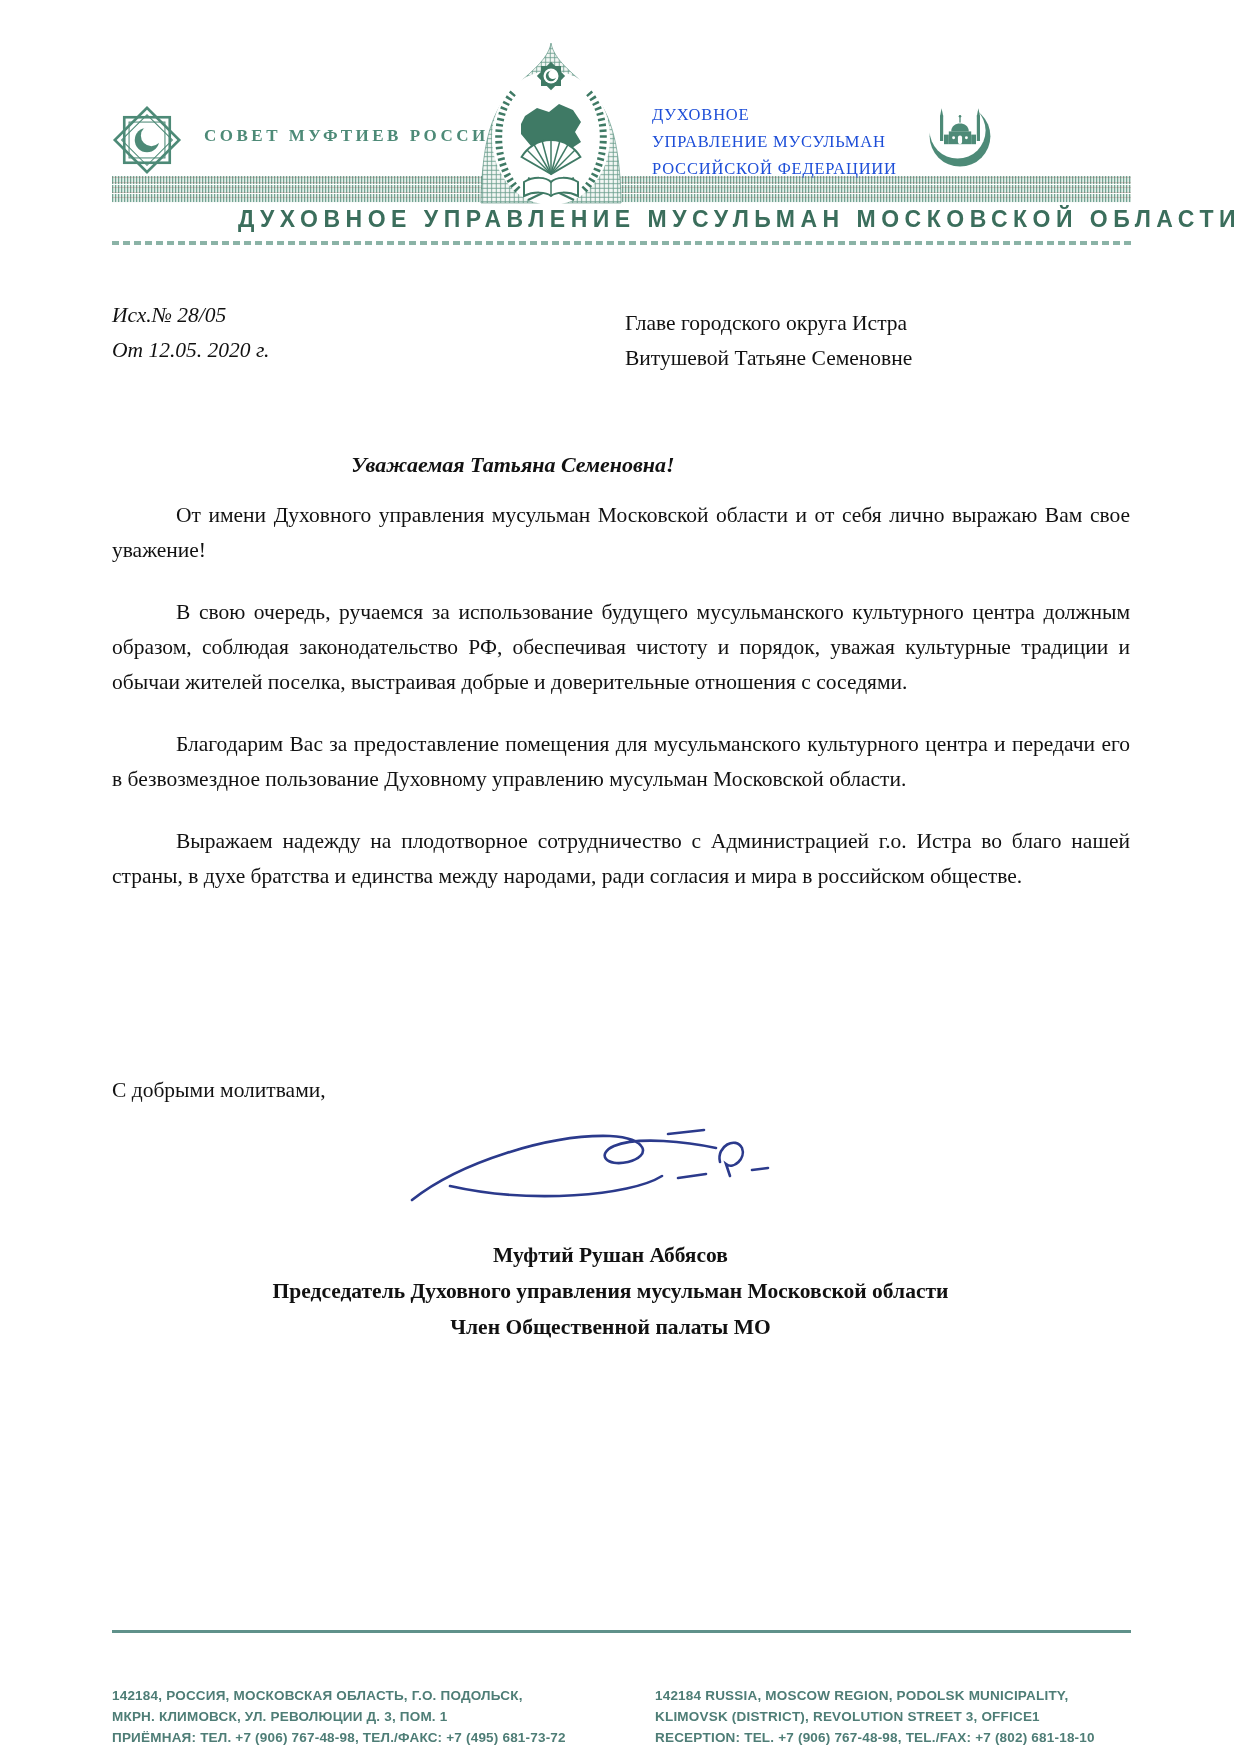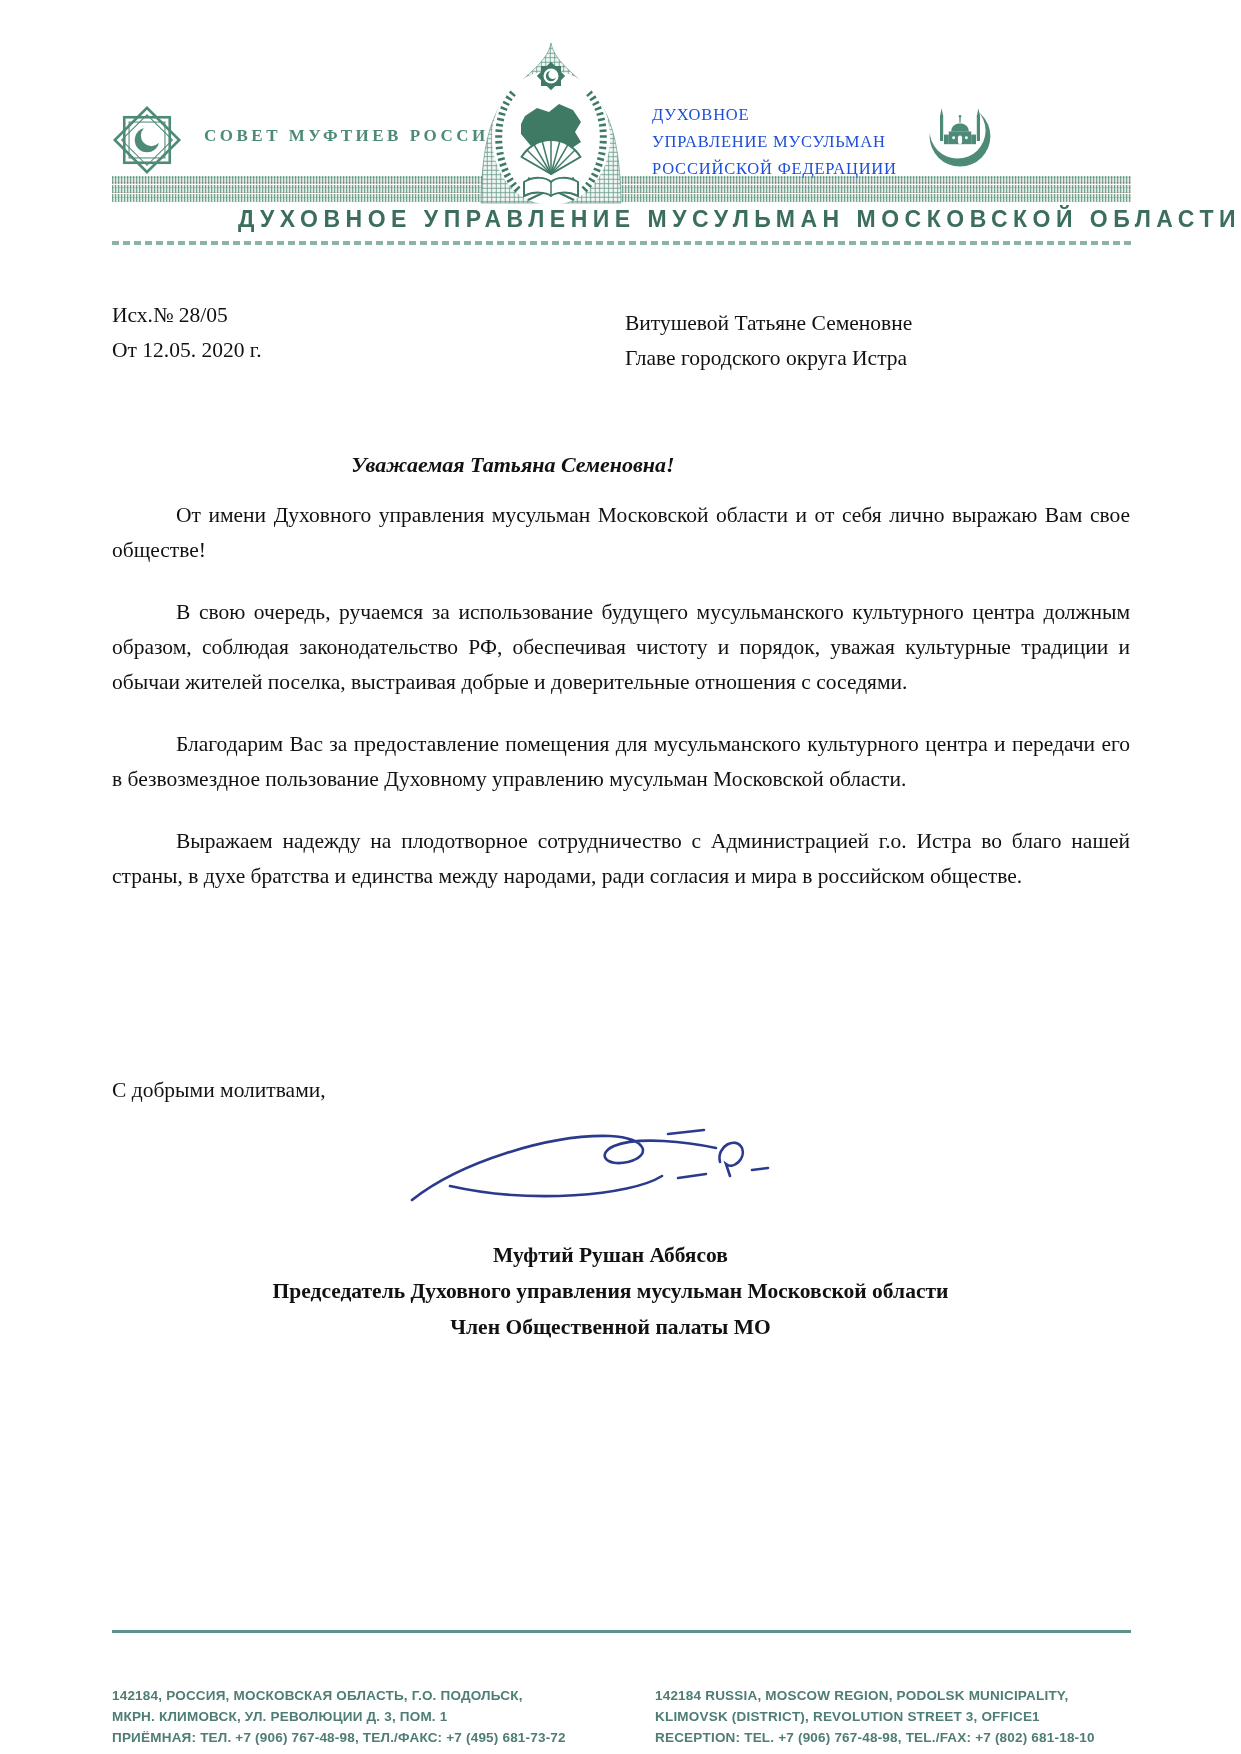--- a/index.html
+++ b/index.html
@@ -33,21 +33,21 @@
   .page-title {
     position:absolute; left:0; top:206px; width:1241px; text-align:right;
     font-family:"Liberation Sans", sans-serif; font-weight:bold;
     font-size:23px; letter-spacing:5.5px; color:#3b6e5c;
   }
   .title-underline {
     position:absolute; left:112px; top:241px; width:1019px; height:4px;
     background:repeating-linear-gradient(90deg, rgba(77,138,119,.65) 0 7px, transparent 7px 11px);
   }
   
-  .meta-left  { position:absolute; left:112px; top:298px; font-size:21.5px; line-height:35px; }
+  .meta-left  { position:absolute; left:112px; top:298px; font-size:21.5px; line-height:35px;font-style:italic; }
   .meta-right { position:absolute; left:625px; top:306px; font-size:21.5px; line-height:35px; }
   
   .salutation {
     position:absolute; left:0; top:452px; width:1026px; text-align:center;
     font-weight:bold; font-style:italic; font-size:22px;
   }
   .body-text { position:absolute; left:112px; top:498px; width:1018px; }
   .body-text p {
     margin:0 0 27px 0; font-size:21.5px; line-height:35px;
     text-align:justify; text-indent:64px;
@@ -153,28 +153,28 @@
   </svg>
 
   <div class="page-title">ДУХОВНОЕ УПРАВЛЕНИЕ МУСУЛЬМАН МОСКОВСКОЙ ОБЛАСТИ</div>
   <div class="title-underline"></div>
 
   <div class="meta-left">
     <div>Исх.№ 28/05</div>
     <div>От 12.05. 2020 г.</div>
   </div>
   <div class="meta-right">
+    <div>Главе городского округа Истра</div>
     <div>Витушевой Татьяне Семеновне</div>
-    <div>Главе городского округа Истра</div>
   </div>
 
   <div class="salutation">Уважаемая Татьяна Семеновна!</div>
 
   <div class="body-text">
-    <p>От имени Духовного управления мусульман Московской области и от себя лично выражаю Вам свое обществе!</p>
+    <p>От имени Духовного управления мусульман Московской области и от себя лично выражаю Вам свое уважение!</p>
     <p>В свою очередь, ручаемся за использование будущего мусульманского культурного центра должным образом, соблюдая законодательство РФ, обеспечивая чистоту и порядок, уважая культурные традиции и обычаи жителей поселка,  выстраивая добрые и доверительные отношения с соседями.</p>
     <p>Благодарим Вас за предоставление помещения для мусульманского культурного центра и передачи его в безвозмездное пользование Духовному управлению мусульман Московской области.</p>
     <p>Выражаем надежду на плодотворное сотрудничество с Администрацией г.о. Истра во благо нашей страны,  в духе братства и единства между народами, ради согласия и мира в российском обществе.</p>
   </div>
 
   <div class="closing">С добрыми молитвами,</div>
 
   <svg class="signature" width="380" height="100" viewBox="0 0 380 100">
     <g fill="none" stroke="#2b3a8c" stroke-width="2.6" stroke-linecap="round">
       <path d="M12,82 C60,44 150,16 210,18 C248,20 252,38 228,44 C206,49 196,36 214,28 C238,18 288,24 316,30"></path>

